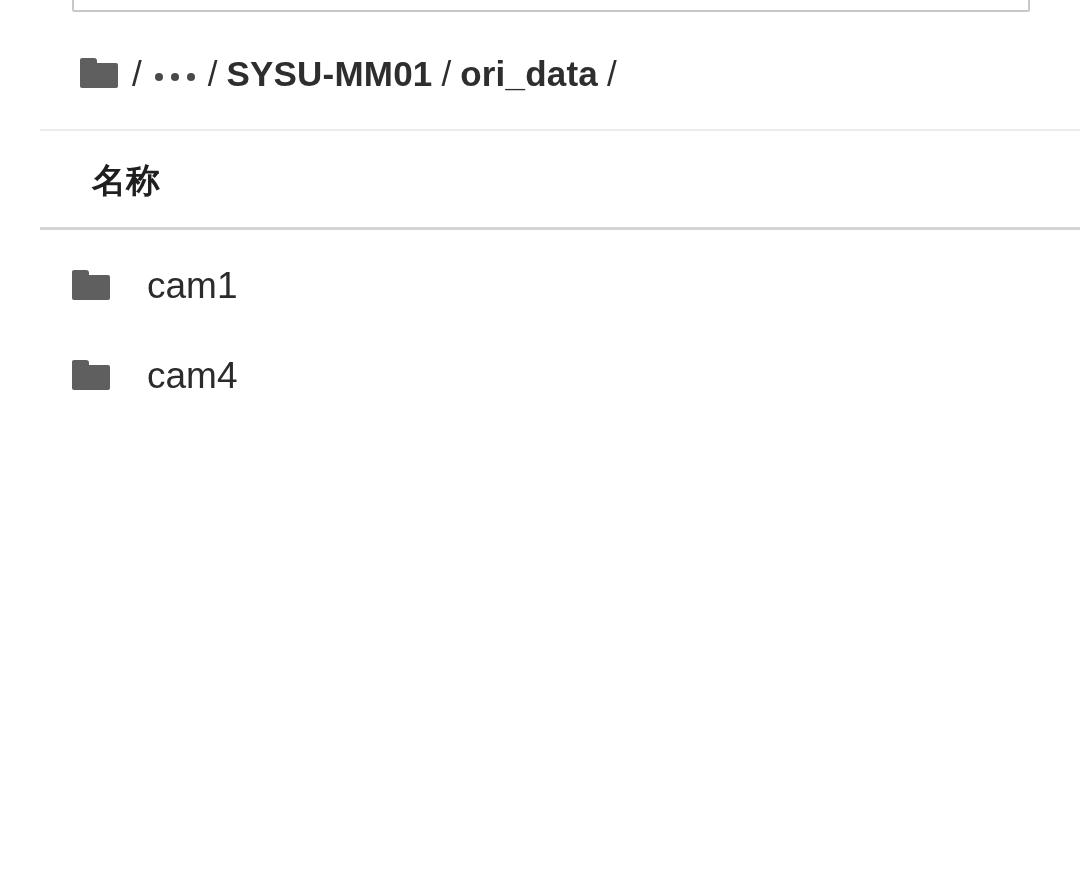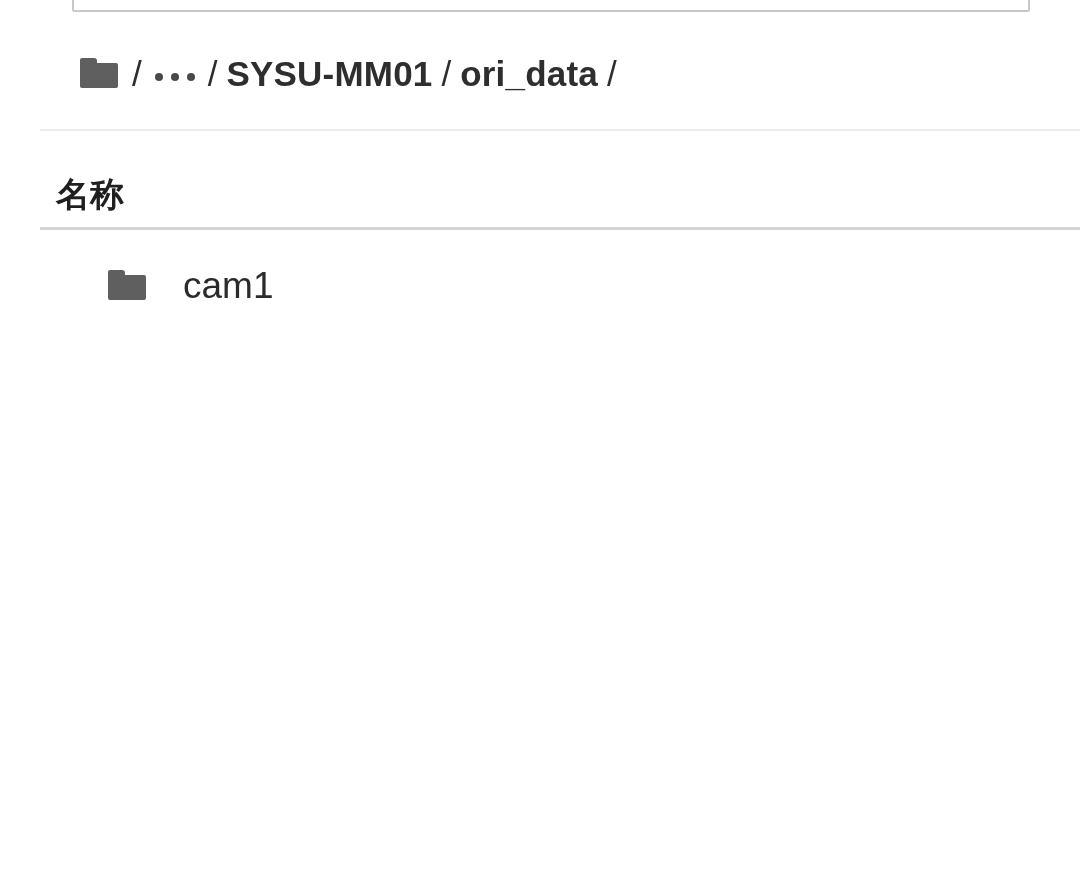--- a/index.html
+++ b/index.html
@@ -119,47 +119,47 @@
     top: 227px;
     width: 1040px;
     height: 3px;
     background: #d4d4d4;
   }
 
   
   .column-header {
     position: absolute;
     left: 0;
-    top: 162px;
+    top: 148px;
     width: 1056px;
     height: 64px;
     display: flex;
     align-items: center;
-    padding-left: 56px;
+    padding-left: 92px;
   }
   .column-header .title {
     font-size: 34px;
     font-weight: bold;
     color: #1f1f1f;
     line-height: 1;
   }
 
   
   .file-list {
     position: absolute;
     left: 0;
     top: 240px;
     width: 1080px;
   }
 
   .file-row {
     display: flex;
     align-items: center;
     height: 90px;
-    padding-left: 108px;
+    padding-left: 72px;
     cursor: default;
   }
 
   .file-row .row-icon { flex: 0 0 auto; }
 
   .file-row .row-label {
     font-size: 37px;
     color: #2b2b2b;
     line-height: 1;
     margin-left: 37px;
@@ -212,18 +212,25 @@
     <div class="file-row">
       <span class="folder-icon row-icon">
         <span class="tab"></span>
         <span class="body"></span>
       </span>
       <span class="row-label">cam1</span>
     </div>
 
 
 
+    <div class="file-row">
+      <span class="folder-icon row-icon">
+        <span class="tab"></span>
+        <span class="body"></span>
+      </span>
+      <span class="row-label">cam4</span>
+    </div>
 
 
 
 
   </div>
 </div>
 
 </body></html>

